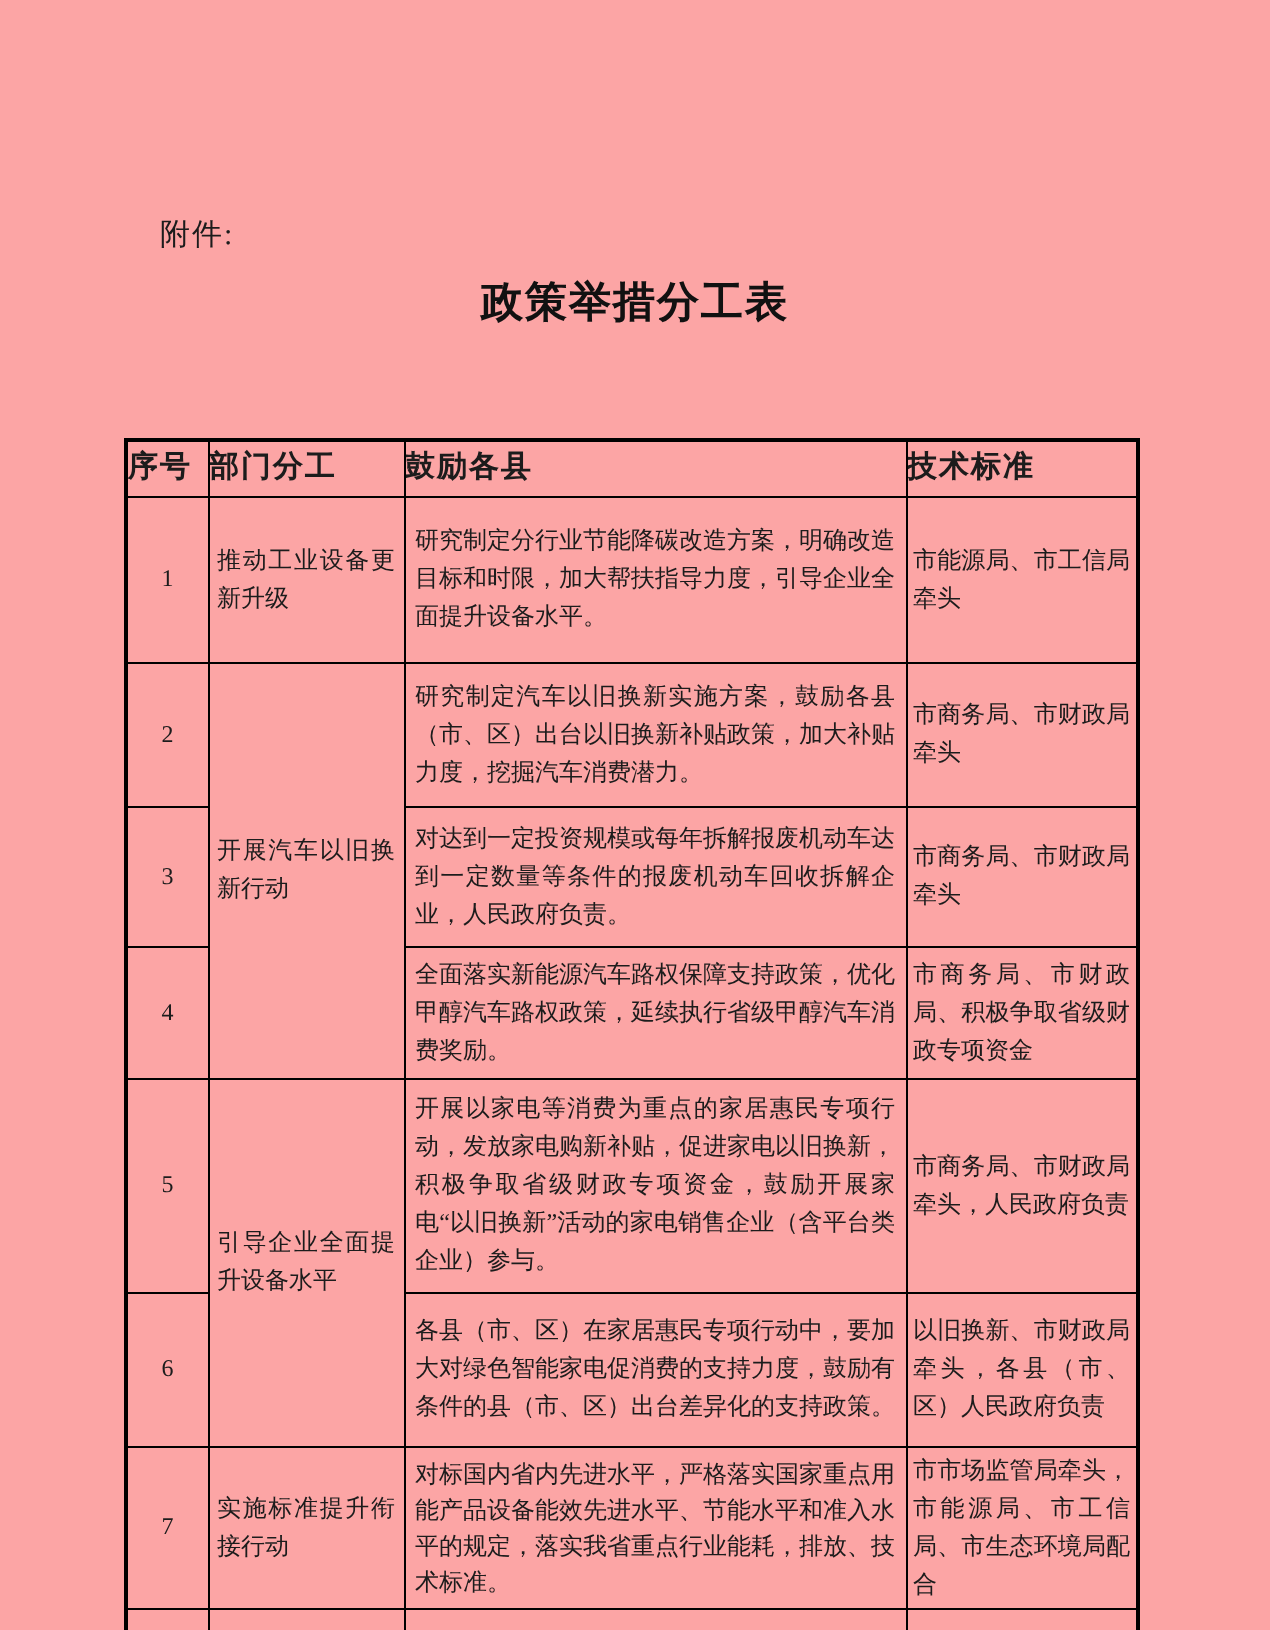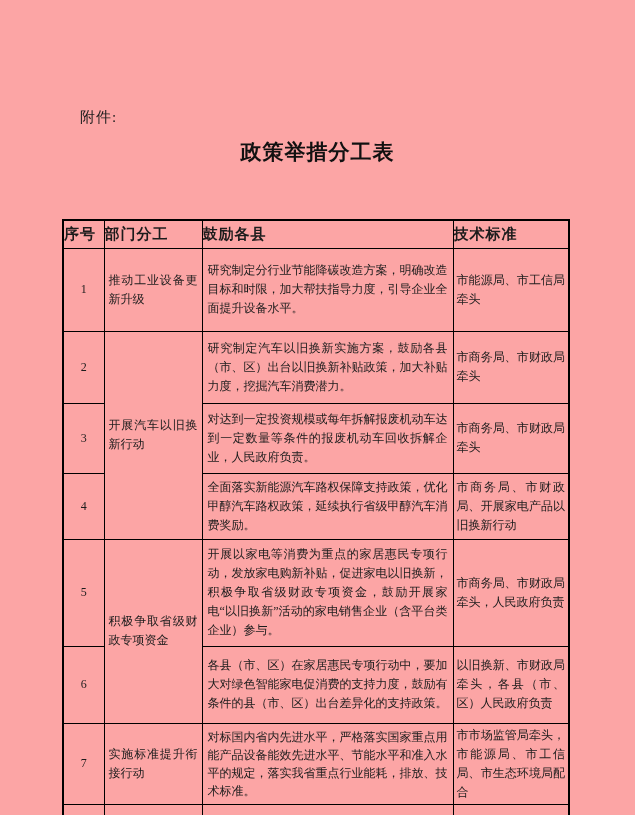--- a/index.html
+++ b/index.html
@@ -98,25 +98,25 @@
         <td class="dept">市商务局、市财政局牵头</td>
       </tr>
       <tr class="r3">
         <td class="no">3</td>
         <td class="measure">对达到一定投资规模或每年拆解报废机动车达到一定数量等条件的报废机动车回收拆解企业，人民政府负责。</td>
         <td class="dept">市商务局、市财政局牵头</td>
       </tr>
       <tr class="r4">
         <td class="no">4</td>
         <td class="measure">全面落实新能源汽车路权保障支持政策，优化甲醇汽车路权政策，延续执行省级甲醇汽车消费奖励。</td>
-        <td class="dept">市商务局、市财政局、开展家电产品以旧换新行动</td>
+        <td class="dept">市商务局、市财政局、积极争取省级财政专项资金</td>
       </tr>
       <tr class="r5">
         <td class="no">5</td>
-        <td class="task" rowspan="2">积极争取省级财政专项资金</td>
+        <td class="task" rowspan="2">引导企业全面提升设备水平</td>
         <td class="measure">开展以家电等消费为重点的家居惠民专项行动，发放家电购新补贴，促进家电以旧换新，积极争取省级财政专项资金，鼓励开展家电“以旧换新”活动的家电销售企业（含平台类企业）参与。</td>
         <td class="dept">市商务局、市财政局牵头，人民政府负责</td>
       </tr>
       <tr class="r6">
         <td class="no">6</td>
         <td class="measure">各县（市、区）在家居惠民专项行动中，要加大对绿色智能家电促消费的支持力度，鼓励有条件的县（市、区）出台差异化的支持政策。</td>
         <td class="dept">以旧换新、市财政局牵头，各县（市、区）人民政府负责</td>
       </tr>
       <tr class="r7">
         <td class="no">7</td>

